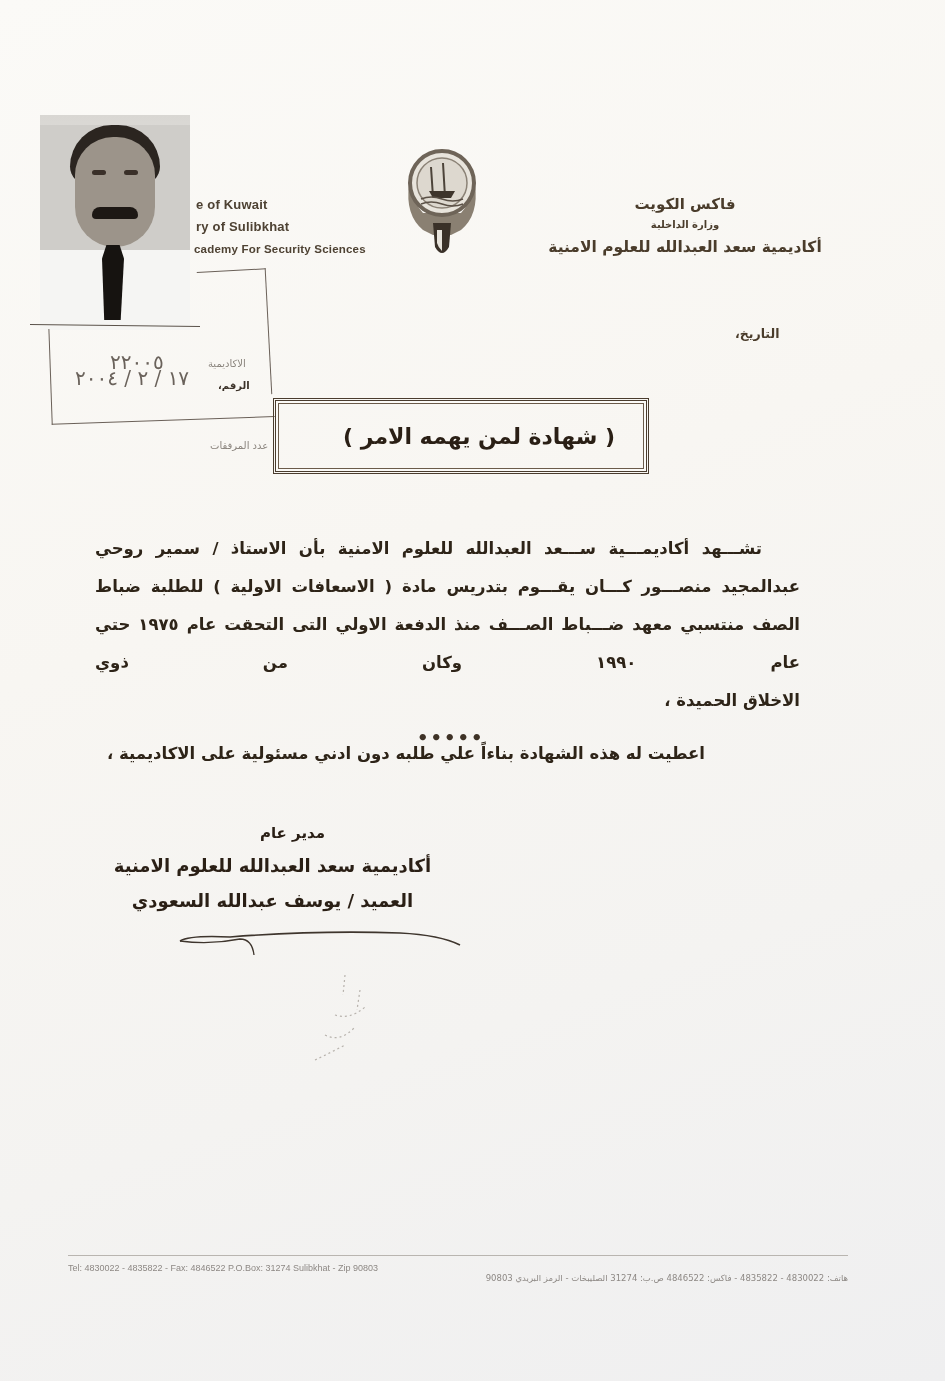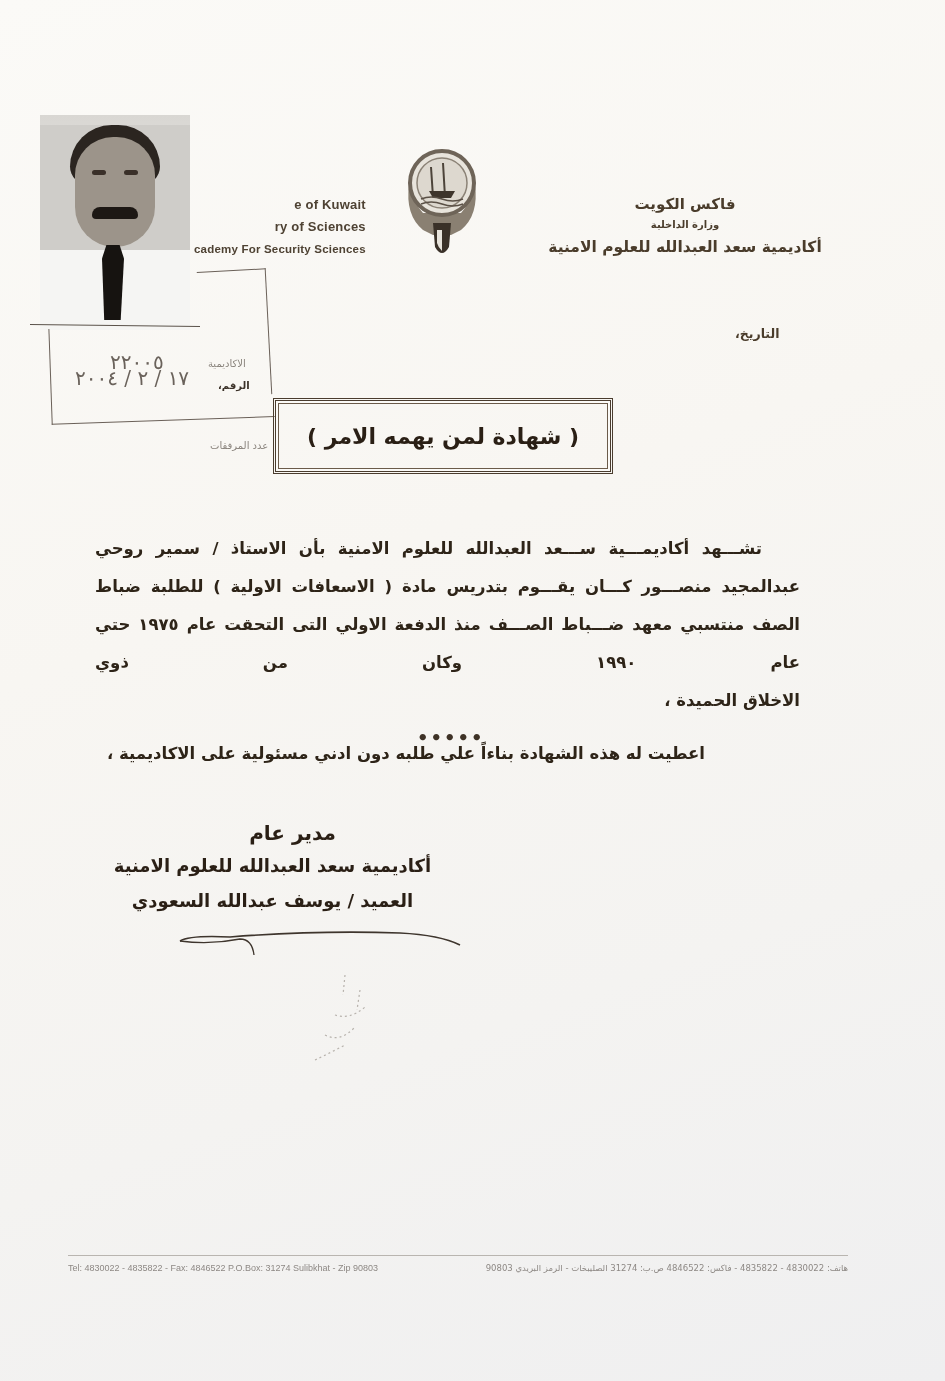--- a/index.html
+++ b/index.html
@@ -19,21 +19,21 @@
   }
   .photo .bg { position:absolute; left:0; top:10px; width:150px; height:130px; background:#cfcdc9; }
   .photo .hair { position:absolute; left:30px; top:10px; width:90px; height:60px; background:#2b2520; border-radius:45px 45px 20px 20px; }
   .photo .face { position:absolute; left:35px; top:22px; width:80px; height:110px; background:#9c948a; border-radius:40px 40px 42px 42px; }
   .photo .eye { position:absolute; top:55px; width:14px; height:5px; background:#3a3029; border-radius:3px; }
   .photo .stache { position:absolute; left:52px; top:92px; width:46px; height:12px; background:#1d1814; border-radius:12px 12px 6px 6px; }
   .photo .shirt { position:absolute; left:0; top:135px; width:150px; height:80px; background:#f5f5f3; }
   .photo .tie { position:absolute; left:62px; top:130px; width:22px; height:75px; background:#161310; clip-path: polygon(20% 0,80% 0,100% 18%,85% 100%,10% 100%,0 18%); }
 
   
-  .en-head { left: 196px; top: 194px; font-family: "Liberation Sans", sans-serif; font-weight: bold; font-size: 13px; line-height: 22px; color: #4e4233; letter-spacing: 0.2px; text-align: right; }
+  .en-head { left: 196px; top: 194px; font-family: "Liberation Sans", sans-serif; font-weight: bold; font-size: 13px; line-height: 22px; color: #4e4233; letter-spacing: 0.2px; }
   .en-head div { white-space: nowrap; }
   .en-head .l3 { font-size: 11.5px; margin-left: -2px; }
 
   
   .emblem { left: 403px; top: 135px; width: 78px; height: 125px; }
 
   
   .ar-head { right: 110px; top: 193px; width: 300px; text-align: center; direction: rtl; font-weight: bold; color: #4a3c2b; }
   .ar-head .a1 { font-size: 15px; line-height: 22px; }
   .ar-head .a2 { font-size: 10px; line-height: 20px; }
@@ -46,62 +46,62 @@
   .stamp-box { position:absolute; left: 0; top: 55px; width: 222px; height: 95px; border: 1px solid #6a6058; border-top: none; border-right: none; transform: rotate(-2deg); }
   .stamp-box-r { position:absolute; left: 150px; top: 0; width: 68px; height: 125px; border-top: 1px solid #6a6058; border-right: 1px solid #6a6058; transform: rotate(-3deg); }
   .stamp-text { position:absolute; direction: rtl; font-size: 10px; color: #8a847d; margin-top: 48px; }
   .stamp-hand { position:absolute; font-family: "DejaVu Serif", serif; color: #6a625b; font-size: 20px; letter-spacing: 2px; }
   .stamp-label-num { color:#3b3128; font-weight:bold; }
 
   
   .title-box {
     left: 273px; top: 398px; width: 334px; height: 70px;
     border: 3px double #4a3c2e; box-shadow: inset 0 0 0 2px #fbfaf7, inset 0 0 0 3px #6b5b4a;
-    display: flex; align-items: center; justify-content: center;
+    display: flex; align-items: center; justify-content: center; padding-left: 36px;
   }
   .title-text { direction: rtl; font-weight: bold; font-size: 22px; color: #2a1f15; }
 
   
   .body { left: 95px; top: 530px; width: 705px; direction: rtl; font-weight: bold; font-size: 16.5px; color: #2e2418; }
   .body .p { line-height: 38px; text-align: justify; text-align-last: justify; }
   .body .p.first { text-indent: 38px; }
   .body .last-line { text-align: right; line-height: 38px; }
   .body .p2 { line-height: 34px; text-align: right; padding-right: 95px; margin-top: 17px; }
   .dots { left: 417px; top: 727px; font-weight: bold; font-size: 18px; letter-spacing: 2px; color: #3e3226; }
 
   
   .sig { left: 100px; top: 818px; width: 345px; direction: rtl; text-align: center; font-weight: bold; color: #2a1f15; }
-  .sig .s1 { font-size: 20px; line-height: 30px; padding-left: 40px; }
+  .sig .s1 { font-size: 15px; line-height: 30px; padding-left: 40px; }
   .sig .s2 { font-size: 18px; line-height: 36px; }
   .sig .s3 { font-size: 18px; line-height: 34px; }
   .signature-svg { left: 170px; top: 925px; width: 295px; height: 40px; }
   .scribble-svg { left: 305px; top: 965px; width: 80px; height: 105px; }
 
   
   .footer-rule { left: 68px; top: 1255px; width: 780px; height: 1px; background: #b9b5b0; }
-  .footer { left: 68px; top: 1263px; width: 780px; display: flex; justify-content: space-between; font-family: "Liberation Sans", sans-serif; font-size: 9px; color: #8d8884; white-space: nowrap; }
+  .footer { left: 68px; top: 1263px; width: 780px; display: flex; justify-content: space-between; font-family: "Liberation Sans", sans-serif; font-size: 9px; color: #8d8884; white-space: nowrap; flex-direction: column; }
   .footer .ar { direction: rtl; font-family: "DejaVu Sans", sans-serif; font-size: 8.5px; }
 </style>
 </head>
 <body>
 
 <div class="abs photo">
   <div class="bg"></div>
   <div class="hair"></div>
   <div class="face"></div>
   <div class="eye" style="left:52px"></div>
   <div class="eye" style="left:84px"></div>
   <div class="stache"></div>
   <div class="shirt"></div>
   <div class="tie"></div>
 </div>
 
 <div class="abs en-head">
   <div>e of Kuwait</div>
-  <div>ry of Sciences</div>
+  <div>ry of Sulibkhat</div>
   <div class="l3">cademy For Security Sciences</div>
 </div>
 
 <div class="abs emblem">
   <svg width="78" height="125" viewBox="0 0 78 125">
     <path d="M6 50 Q2 80 20 95 L30 100 L48 100 L58 95 Q76 80 72 50 Q66 70 58 78 L20 78 Q12 70 6 50Z" fill="#8a8072"></path>
     <circle cx="39" cy="48" r="32" fill="#e8e4dc" stroke="#6e6458" stroke-width="4"></circle>
     <circle cx="39" cy="48" r="25" fill="#ddd8cf" stroke="#8b8276" stroke-width="1.5"></circle>
     <path d="M28 32 L30 62 M40 28 L42 62" stroke="#4d443a" stroke-width="2"></path>
     <path d="M26 56 L52 56 L48 63 L30 63Z" fill="#3e352c"></path>

